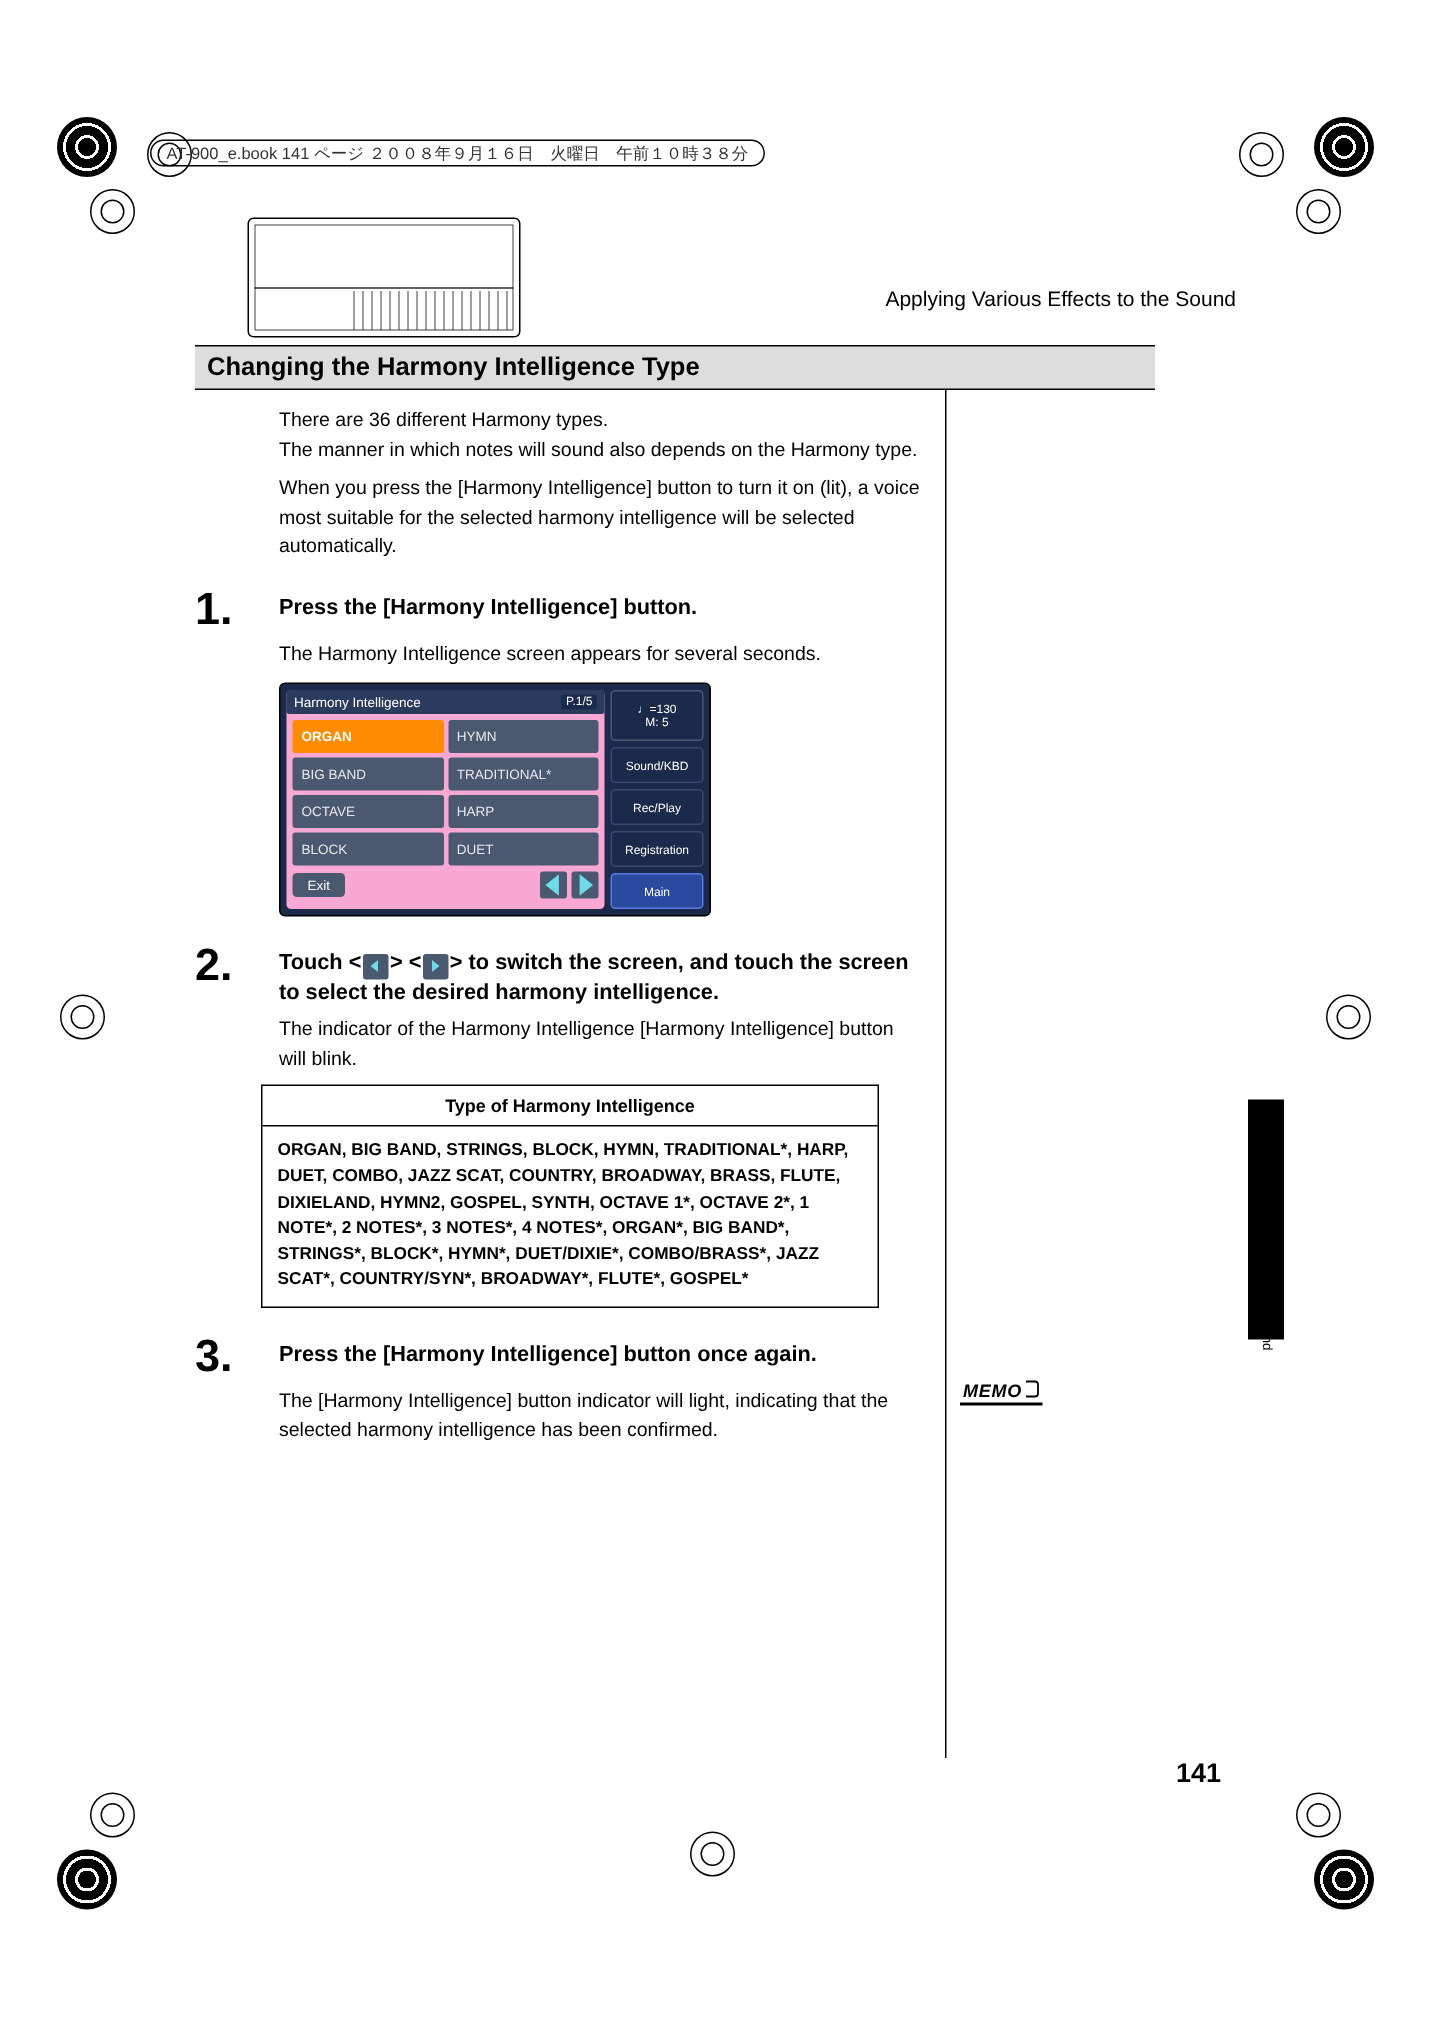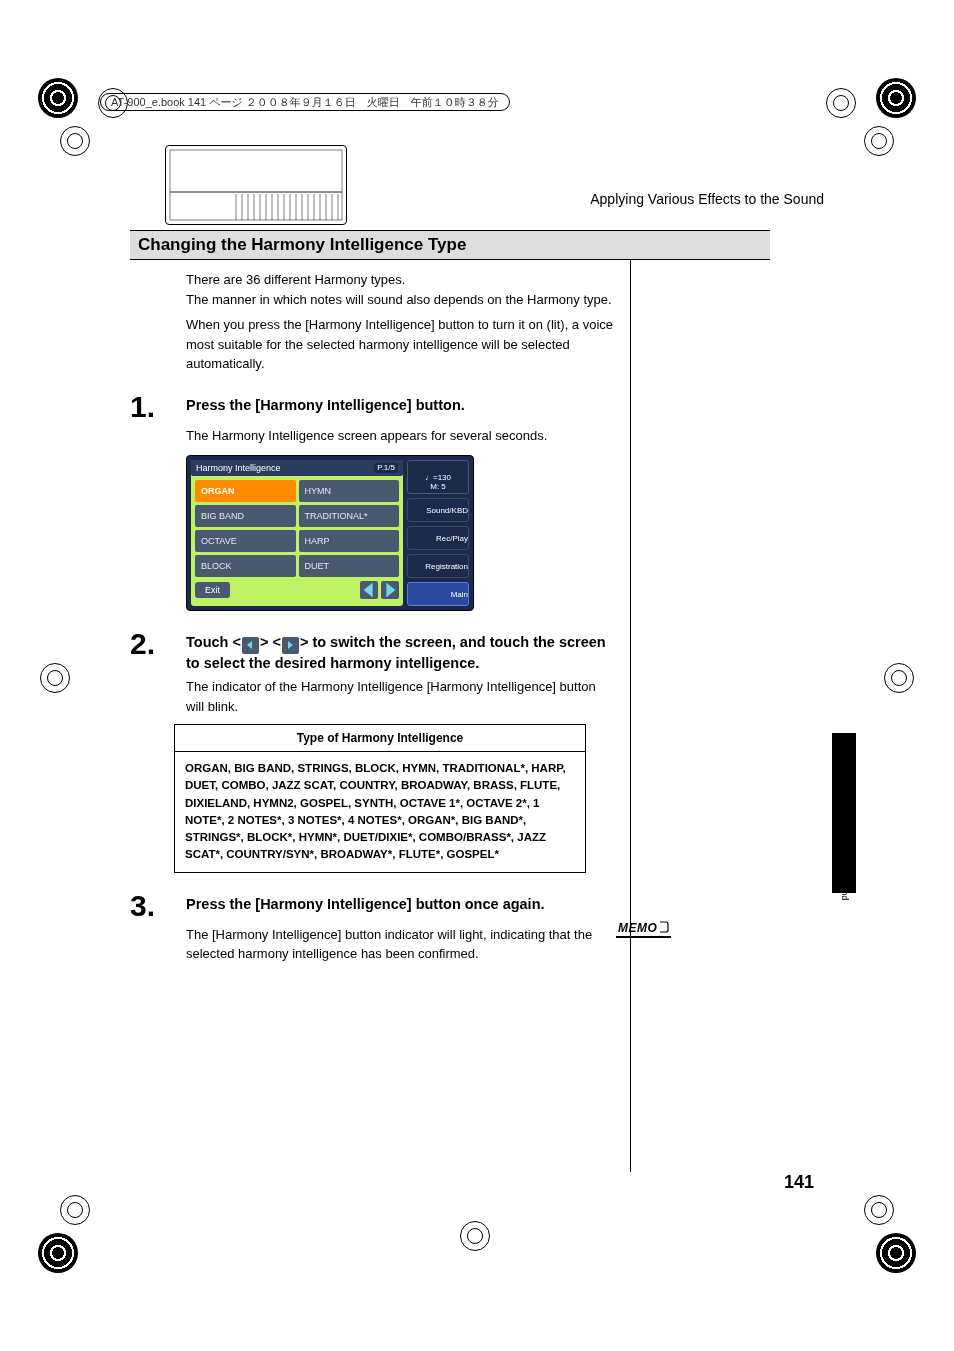--- a/index.html
+++ b/index.html
@@ -92,21 +92,21 @@
     margin-bottom:12px;
     width:278px;
     background:#1b2a4a;
     border:1px solid #000;
     border-radius:4px;
     padding:4px;
     display:flex;gap:4px;
     color:#fff;
     font-family: Arial, sans-serif;
   }
-  .screen-left{flex:1;background:#bef264;border-radius:3px;padding:4px;}
+  .screen-left{flex:1;background:#f9a8d4;border-radius:3px;padding:4px;}
   .screen-right{width:62px;display:flex;flex-direction:column;gap:4px;}
   .hi-title{
     background:#2a3b5e;color:#fff;font-size:9px;padding:3px 5px;
     display:flex;justify-content:space-between;border-radius:2px;
     margin:-4px -4px 4px -4px;
   }
   .hi-title .pg{background:#1b2a4a;border-radius:2px;font-size:8px;padding:0 3px;}
   .hi-grid{display:grid;grid-template-columns:1fr 1fr;gap:3px;}
   .hi-cell{
     background:#4a5870;border-radius:2px;height:22px;
@@ -120,21 +120,21 @@
     background:#4a5870;border-radius:3px;font-size:9px;color:#fff;
     padding:3px 10px;
   }
   .hi-arrows{margin-left:auto;display:flex;gap:3px;}
   .hi-arrow{
     background:#4a5870;border-radius:2px;width:18px;height:18px;
     display:flex;align-items:center;justify-content:center;color:#6bdce8;font-size:10px;
   }
   .sr-box{
     border-radius:3px;font-size:8px;color:#fff;
-    display:flex;align-items:center;justify-content:flex-end;text-align:center;
+    display:flex;align-items:center;justify-content:center;text-align:center;
     padding:2px 0;
   }
   .sr-tempo{background:#1b2a4a;border:1px solid #4a5870;height:28px;flex-direction:column;}
   .sr-btn{background:#1b2a4a;border:1px solid #3a4a6e;height:18px;}
   .sr-main{background:#2a4aa0;border:1px solid #5a7ae0;height:18px;}
   .inline-arrow{
     display:inline-flex;width:17px;height:17px;background:#4a5870;
     border-radius:2px;align-items:center;justify-content:center;
     vertical-align:-3px;margin:0 1px;
   }
@@ -144,21 +144,21 @@
   }
   .table-box .th{
     border-bottom:1px solid #000;text-align:center;font-size:12px;font-weight:bold;
     padding:6px 4px;
   }
   .table-box .td{
     font-size:11.5px;font-weight:bold;line-height:1.5;padding:8px 10px;
   }
   .memo-col{
     position:absolute;
-    top:918px;left:616px;width:180px;
+    top:918px;left:640px;width:180px;
   }
   .memo-label{
     font-weight:bold;font-size:12px;font-style:italic;
     display:inline-block;border-bottom:2px solid #000;padding:0 2px;
     letter-spacing:0.5px;
   }
   .memo-label .brk{
     display:inline-block;vertical-align:middle;margin-left:2px;
   }
   .memo-text{font-size:10.5px;line-height:1.5;margin-top:4px;}

